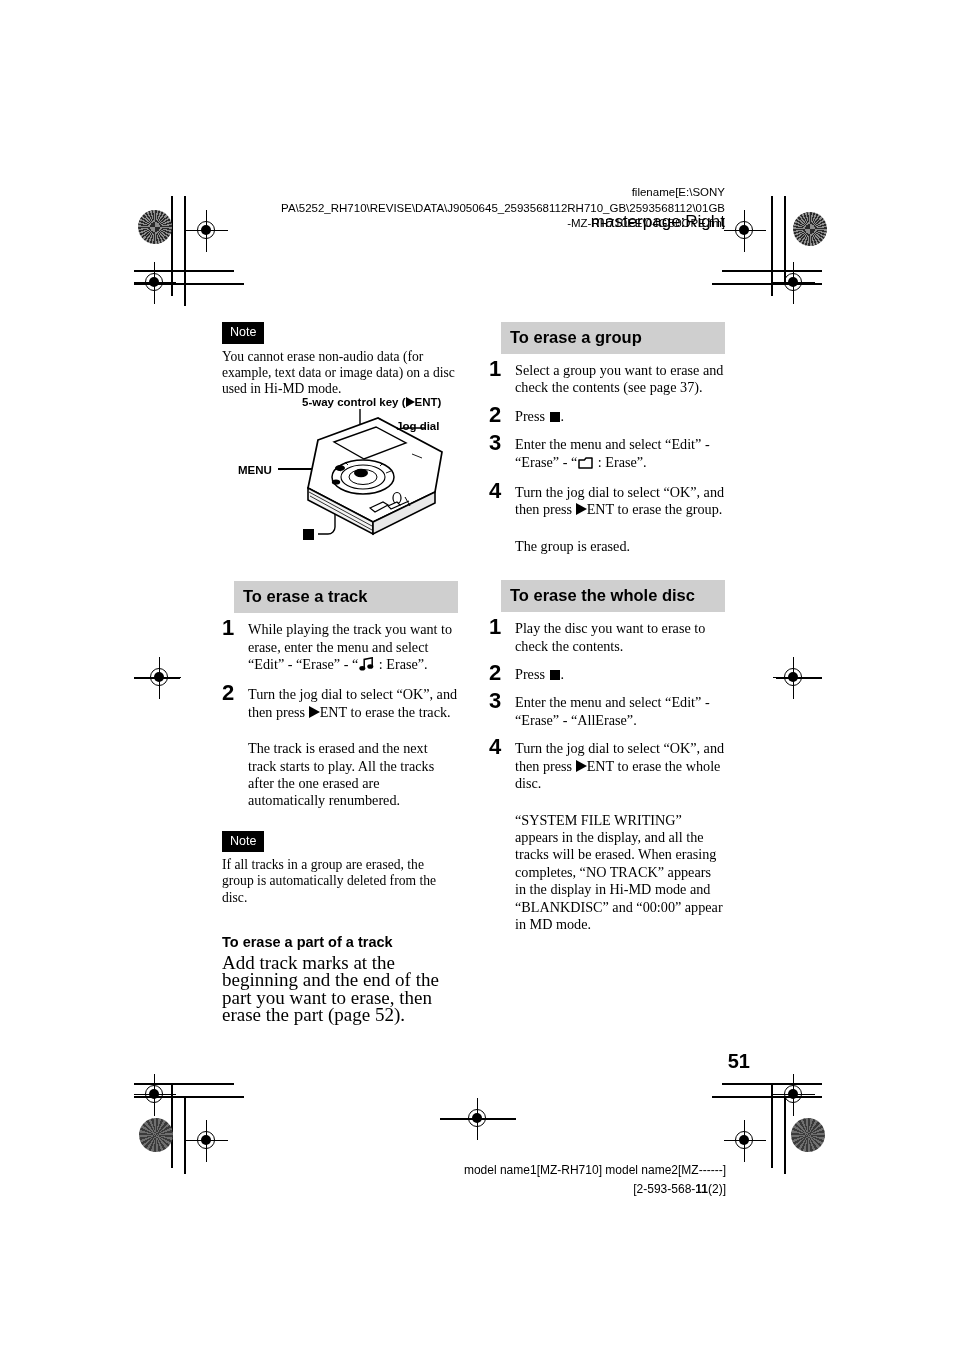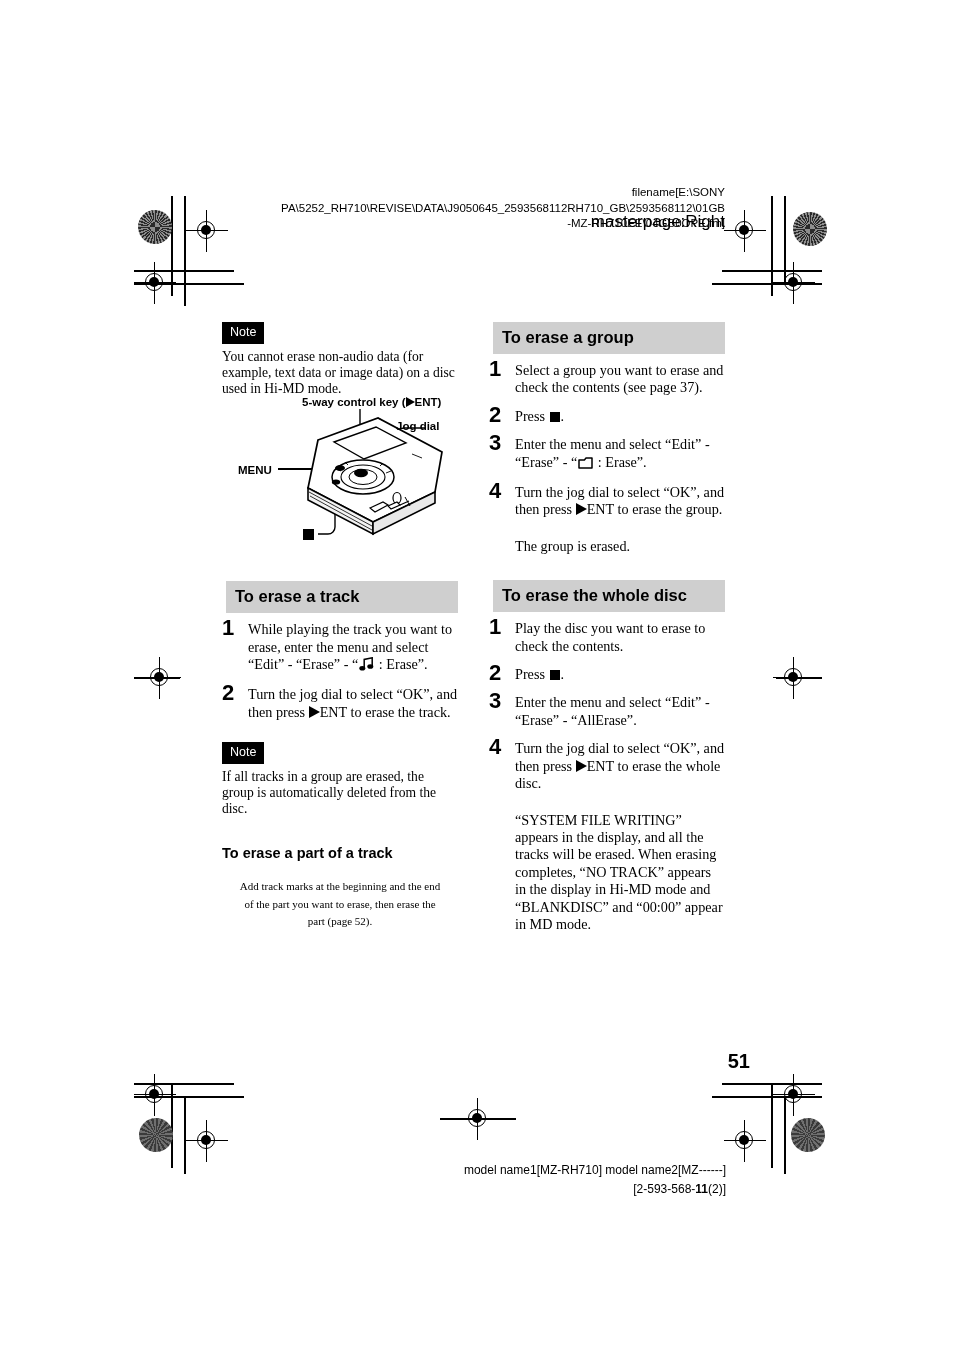--- a/index.html
+++ b/index.html
@@ -116,21 +116,21 @@
   }
 
   
   .sec-head {
     background: #cfcfcf;
     font-family: "Liberation Sans", sans-serif;
     font-weight: bold;
     font-size: 16.5px;
     line-height: 19px;
     padding: 6px 0 7px 9px;
-    margin: 0 0 8px 4px;
+    margin: 0 0 8px 12px;
   }
 
   
   .sub-head {
     font-family: "Liberation Sans", sans-serif;
     font-weight: bold;
     font-size: 14.5px;
     line-height: 17px;
     margin: 14px 0 3px 0;
   }
@@ -153,24 +153,23 @@
   .step-text {
     font-size: 14.2px;
     line-height: 17.4px;
   }
   .step-sub {
     font-size: 14.2px;
     line-height: 17.4px;
     margin-top: 19px;
   }
   .para {
-    font-size: 11px;
+    font-size: 19px;
     line-height: 17.4px;
-    margin: 16px;
-    text-align: center;
+    margin: 0;
   }
 
   
   .g-stop {
     display: inline-block;
     width: 10px; height: 10px;
     background: #000;
     vertical-align: -1px;
     margin: 0 1px;
   }
@@ -356,20 +355,21 @@
     <div class="step-text"><span>While playing the track you want to erase, enter the menu and select “Edit” - “Erase” - “</span><span class="g-note"><svg width="15" height="14" viewBox="0 0 15 14">
             <path d="M5.2 11.1V2.4l8-1.6v8.6" fill="none" stroke="#000" stroke-width="1.5"></path>
             <ellipse cx="3.3" cy="11.2" rx="3.0" ry="2.3" fill="#000"></ellipse>
             <ellipse cx="11.3" cy="9.5" rx="3.0" ry="2.3" fill="#000"></ellipse>
           </svg></span><span> : Erase”.</span></div>
   </div>
 
   <div class="step">
     <span class="step-num">2</span>
     <div class="step-text"><span>Turn the jog dial to select “OK”, and then press </span><span class="g-play"></span><span>ENT to erase the track.</span></div>
+    <div class="step-sub">The track is erased and the next track starts to play. All the tracks after the one erased are automatically renumbered.</div>
   </div>
 
   <div style="height:10px;"></div>
 
   <div>
     <div class="note-badge">Note</div>
     <p class="note-body">If all tracks in a group are erased, the group is automatically deleted from the disc.</p>
   </div>
 
   <div style="height:8px;"></div>

